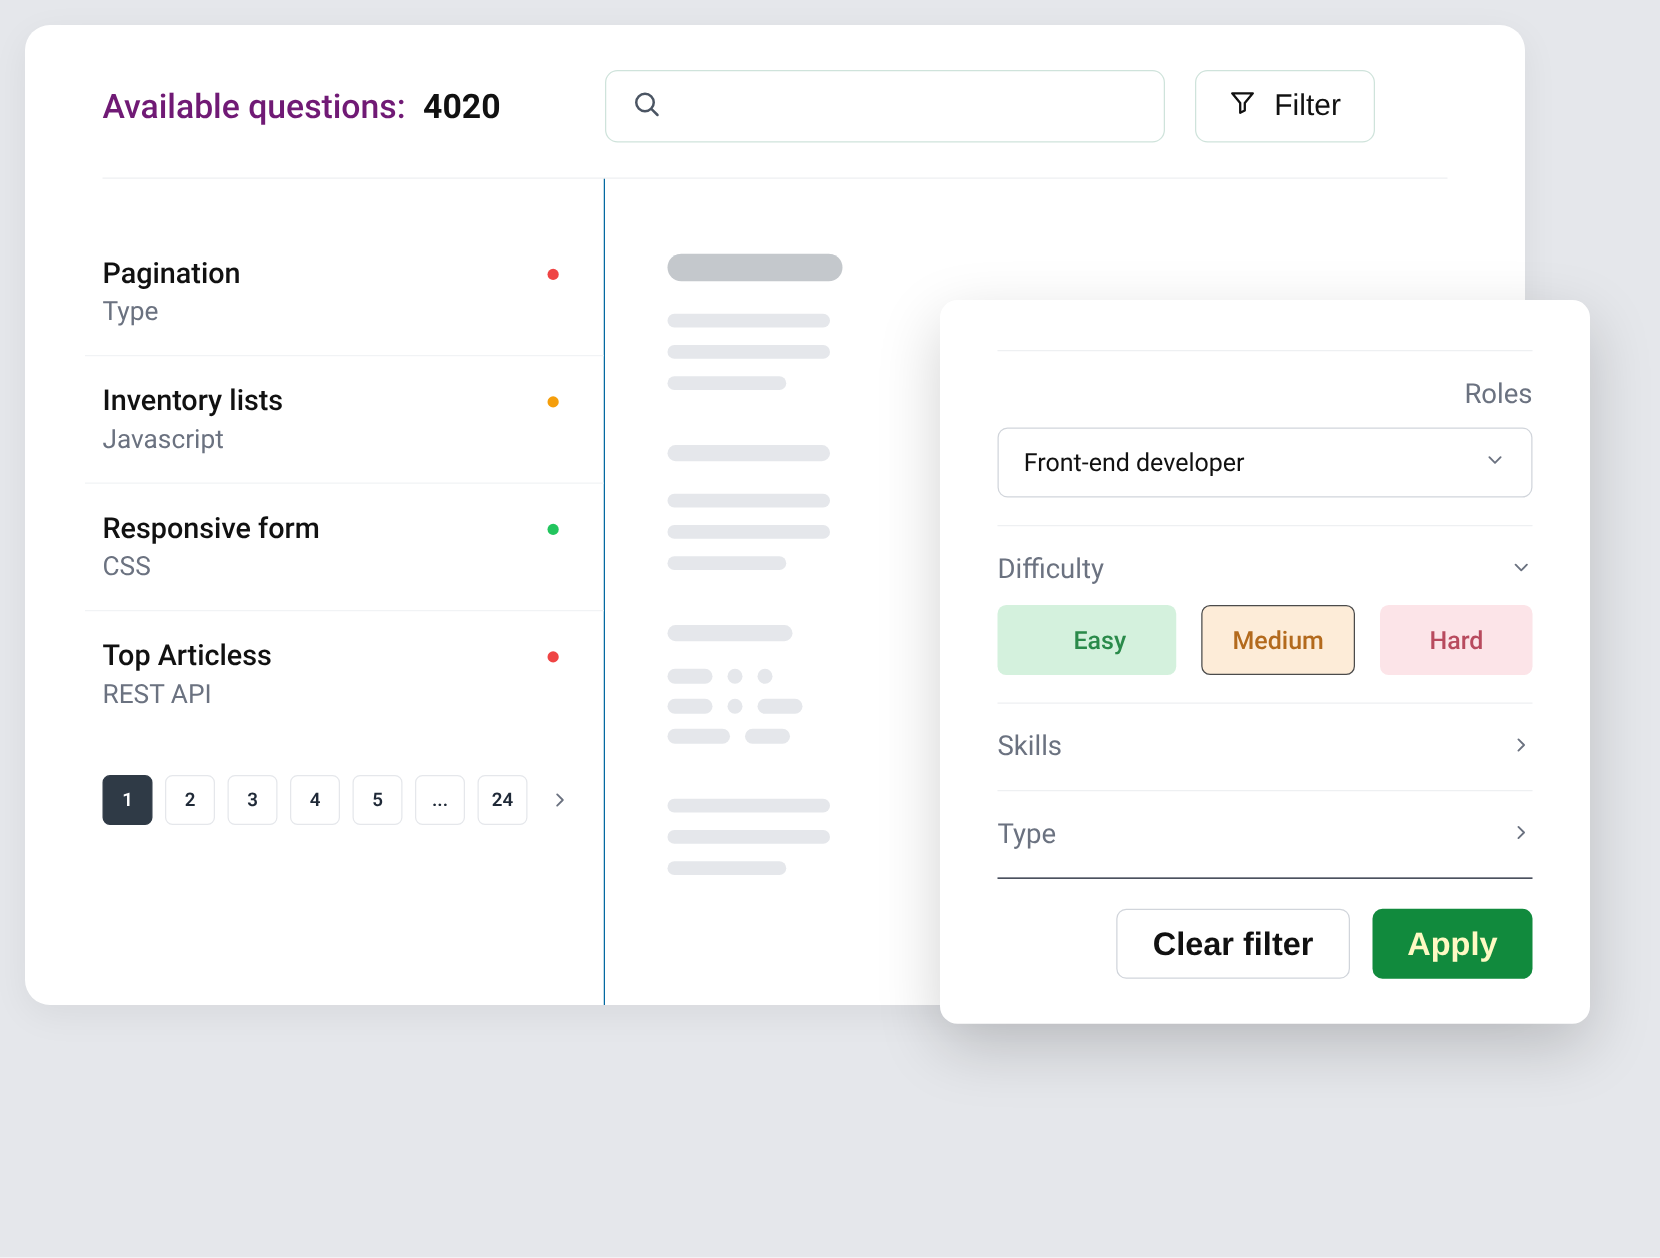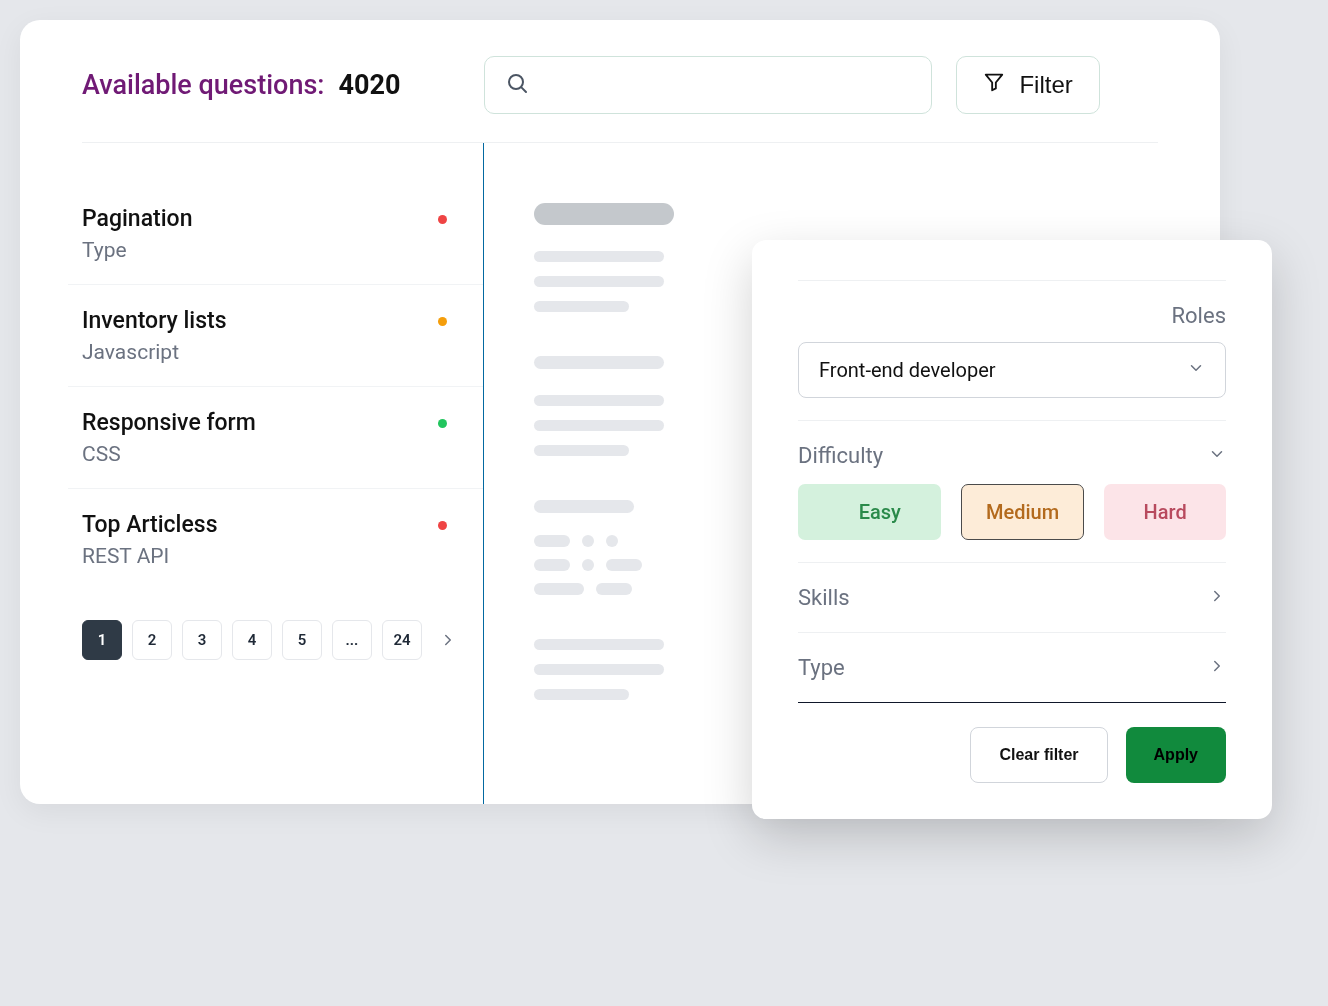--- a/index.html
+++ b/index.html
@@ -180,28 +180,28 @@
   .diff-hard { background: #fce4e8; color: #b84a5e; }
   .actions {
     display: flex;
     justify-content: flex-end;
     gap: 18px;
     padding-top: 24px;
   }
   .btn {
     height: 56px;
     border-radius: 8px;
-    font-size: 16px;
+    font-size: 26px;
     font-weight: 600;
     padding: 4px 28px;
     cursor: pointer;
     display: flex; align-items: center;
   }
   .btn-clear { background: #fff; border: 1px solid #d1d5db; color: #111; }
-  .btn-apply { background: #118a3d; border: none; color: #000000; }
+  .btn-apply { background: #118a3d; border: none; color: #fef9c3; }
   .chev { color: #6b7280; }
 </style>
 </head>
 <body>
 
 <div class="card">
 
   <div class="header">
     <div class="title-wrap">
       <span class="title-label">Available questions:</span>

